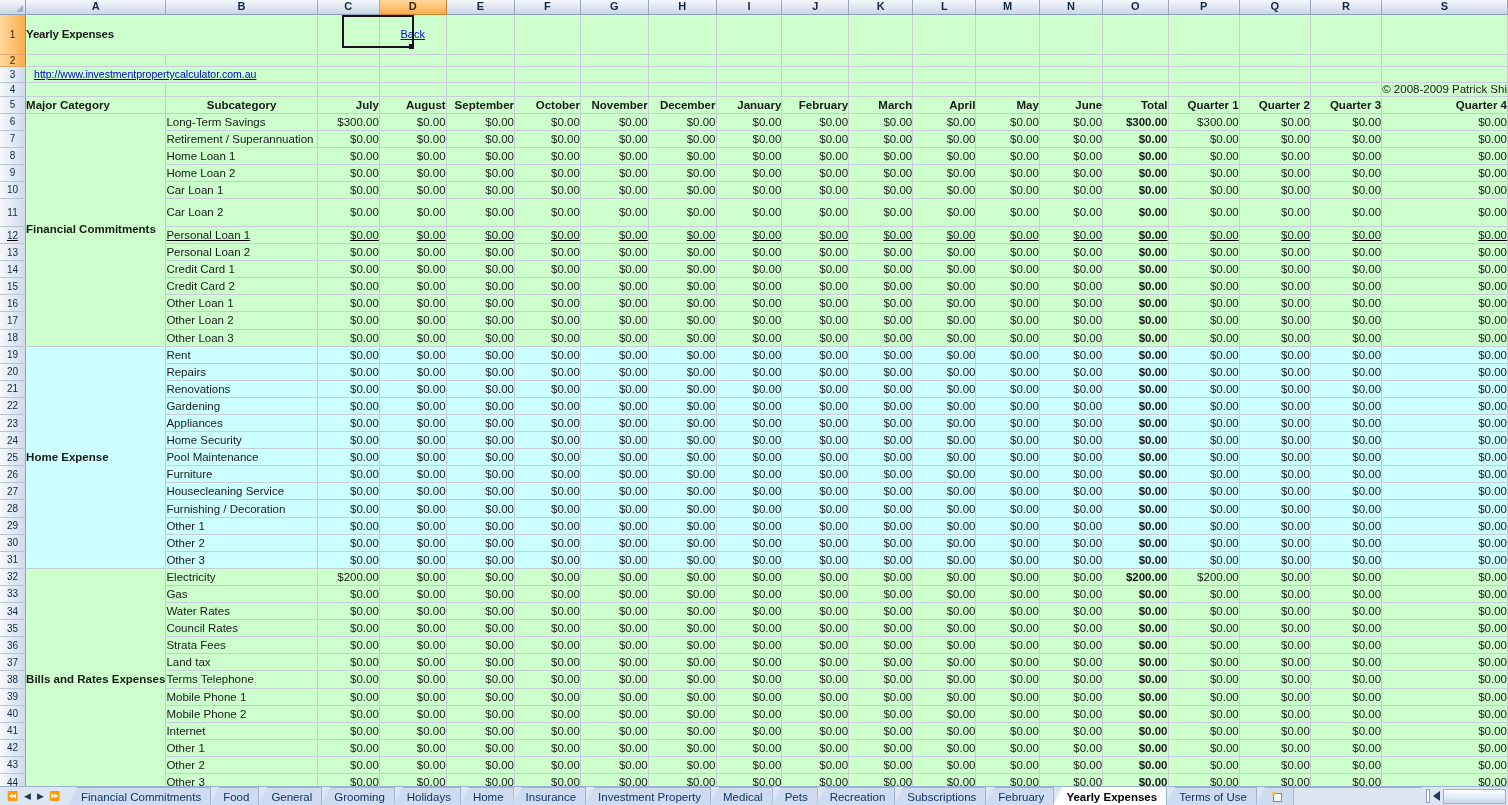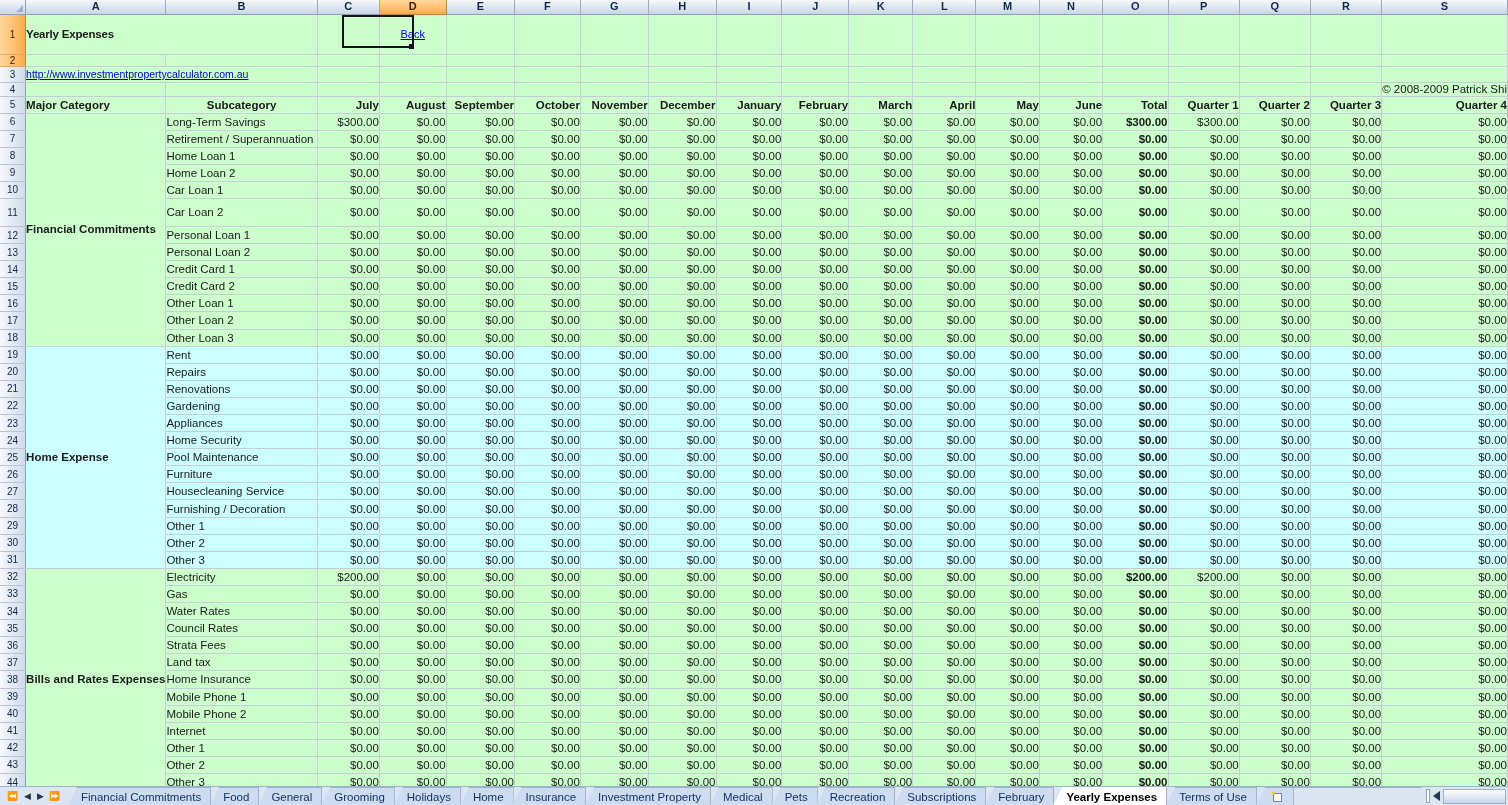--- a/index.html
+++ b/index.html
@@ -82,21 +82,21 @@
   .thickbottom{ border-bottom:2px solid #000000; }
   .thickright { border-right:2px solid #000000; }
   .nobord{ border-right:none; border-bottom:none; }
   .cat-label{ font-weight:bold; font-size:11.5px; padding-left:5px; line-height:13px; }
 
   .title{
     font-size:22px; font-weight:bold; color:#000; padding-left:8px;
     letter-spacing:-0.2px;
   }
   .url{
-    color:#0000cc; text-decoration:underline; font-size:10.5px; padding-left:0;
+    color:#0000cc; text-decoration:underline; font-size:10.5px; padding-left:8px;
     font-family:"Liberation Sans", sans-serif;
   }
   .copyright{ font-size:9.5px; color:#000; text-align:right; padding-right:3px; }
   .backlink{ color:#0000ee; text-decoration:underline; font-size:11px; }
 
   
   #selbox{
     position:absolute; left:342px; top:15px; width:72px; height:33px;
     border:2px solid #16121f; pointer-events:none; z-index:40;
   }
@@ -442,21 +442,21 @@
             <td class="cell bg-green num">$0.00</td>
             <td class="cell bg-green num">$0.00</td>
             <td class="cell bg-green num">$0.00</td>
             <td class="cell bg-green num thickright">$0.00</td>
             <td class="cell bg-green num bold thickright">$0.00</td>
             <td class="cell bg-green num">$0.00</td>
             <td class="cell bg-green num">$0.00</td>
             <td class="cell bg-green num">$0.00</td>
             <td class="cell bg-green num">$0.00</td>
           </tr>
-          <tr style="height: 17.1px;">
+          <tr style="height: 17.1px; text-decoration: underline;">
             <td class="rowhdr">12</td>
             <td class="cell bg-green txt thickright">Personal Loan 1</td>
             <td class="cell bg-green num">$0.00</td>
             <td class="cell bg-green num">$0.00</td>
             <td class="cell bg-green num">$0.00</td>
             <td class="cell bg-green num">$0.00</td>
             <td class="cell bg-green num">$0.00</td>
             <td class="cell bg-green num">$0.00</td>
             <td class="cell bg-green num">$0.00</td>
             <td class="cell bg-green num">$0.00</td>
@@ -992,21 +992,21 @@
             <td class="cell bg-green num">$0.00</td>
             <td class="cell bg-green num thickright">$0.00</td>
             <td class="cell bg-green num bold thickright">$0.00</td>
             <td class="cell bg-green num">$0.00</td>
             <td class="cell bg-green num">$0.00</td>
             <td class="cell bg-green num">$0.00</td>
             <td class="cell bg-green num">$0.00</td>
           </tr>
           <tr style="height: 17.1px;">
             <td class="rowhdr">38</td>
-            <td class="cell bg-green txt thickright">Home Insurance</td>
+            <td class="cell bg-green txt thickright">Terms Telephone</td>
             <td class="cell bg-green num">$0.00</td>
             <td class="cell bg-green num">$0.00</td>
             <td class="cell bg-green num">$0.00</td>
             <td class="cell bg-green num">$0.00</td>
             <td class="cell bg-green num">$0.00</td>
             <td class="cell bg-green num">$0.00</td>
             <td class="cell bg-green num">$0.00</td>
             <td class="cell bg-green num">$0.00</td>
             <td class="cell bg-green num">$0.00</td>
             <td class="cell bg-green num">$0.00</td>

